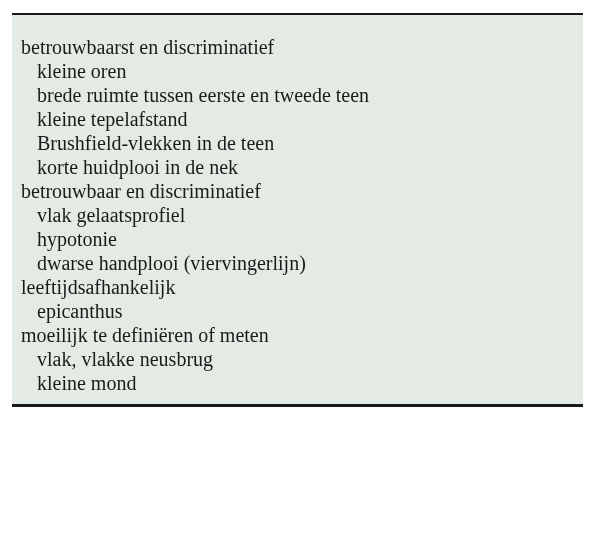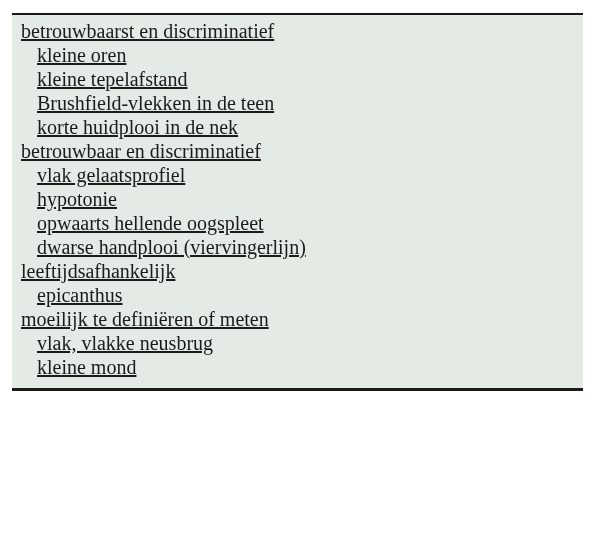--- a/index.html
+++ b/index.html
@@ -22,44 +22,44 @@
     padding: 7px 12px 7px 9px;
     border-bottom: 2px solid var(--rule, #1a1a1a);
     font-size: 20px; line-height: 27px;
   }
   .caption .sc {
     font-size: 16.5px;
     letter-spacing: 2.5px;
   }
   .caption sup { font-size: 13px; line-height: 0; }
   .tbody {
-    padding: 4px 8px 9px 9px;
-    font-size: 20px; line-height: 24px; text-decoration: underline;
+    padding: 20px 8px 9px 9px;
+    font-size: 20px; line-height: 24px;
   }
   .row { white-space: nowrap; }
   .row.item { padding-left: 16px; }
 </style>
 </head>
 <body>
 
 <div class="sheet">
   <div class="ruled-table">
 
 
     <div class="tbody">
       <div class="row cat">betrouwbaarst en discriminatief</div>
       <div class="row item">kleine oren</div>
+      <div class="row item">brede ruimte tussen eerste en tweede teen</div>
       <div class="row item">kleine tepelafstand</div>
       <div class="row item">Brushfield-vlekken in de teen</div>
       <div class="row item">korte huidplooi in de nek</div>
 
       <div class="row cat">betrouwbaar en discriminatief</div>
       <div class="row item">vlak gelaatsprofiel</div>
       <div class="row item">hypotonie</div>
-      <div class="row item">opwaarts hellende oogspleet</div>
       <div class="row item">dwarse handplooi (viervingerlijn)</div>
 
       <div class="row cat">leeftijdsafhankelijk</div>
       <div class="row item">epicanthus</div>
 
       <div class="row cat">moeilijk te definiëren of meten</div>
       <div class="row item">vlak, vlakke neusbrug</div>
       <div class="row item">kleine mond</div>
     </div>
 

